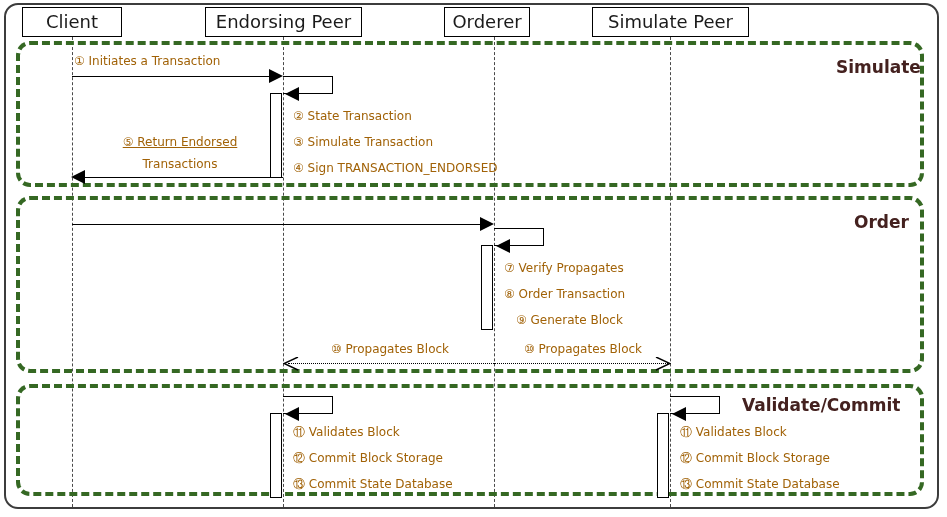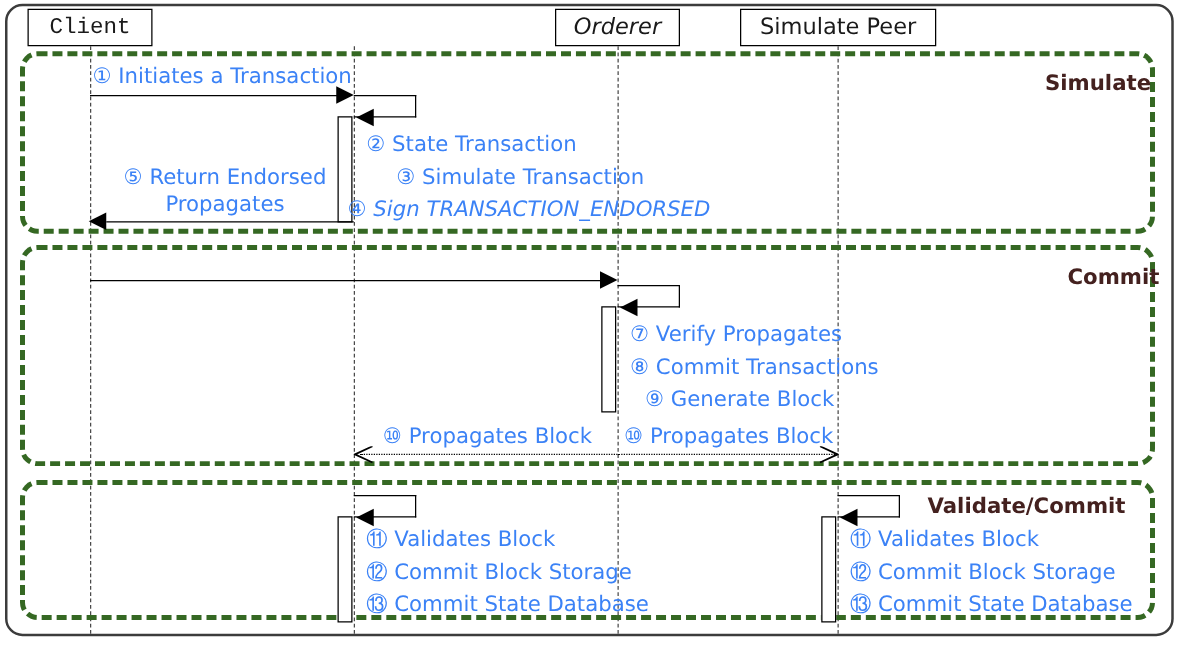--- a/index.html
+++ b/index.html
@@ -107,75 +107,76 @@
   .selfloop {
     position: absolute;
     box-sizing: border-box;
     border-top: 1.5px solid #000000;
     border-right: 1.5px solid #000000;
     border-bottom: 1.5px solid #000000;
   }
   
   .label {
     position: absolute;
-    font-size: 17px;
-    color: #3b82f6;
+    font-size: 12px;
+    color: #a16207;
     white-space: nowrap;
     line-height: 22px;
   }
   .label.center { text-align: center; }
 </style>
 </head>
 <body>
 
 <div id="canvas">
 
   <div class="outer-frame"></div>
 
-  <div class="participant" style="left:22px; width:100px;font-family:Liberation Mono, monospace;">Client</div>
-  <div class="participant" style="left:444px; width:100px;font-style:italic;">Orderer</div>
+  <div class="participant" style="left:22px; width:100px;">Client</div>
+  <div class="participant" style="left:205px; width:157px;">Endorsing Peer</div>
+  <div class="participant" style="left:444px; width:86px;">Orderer</div>
   <div class="participant" style="left:592px; width:157px;">Simulate Peer</div>
 
   <div class="lifeline" style="left:72px;"></div>
   <div class="lifeline" style="left:283px;"></div>
   <div class="lifeline" style="left:494px;"></div>
   <div class="lifeline" style="left:670px;"></div>
 
   <div class="group" style="left:16px; top:41px; width:908px; height:146px;"></div>
   <div class="group-label" style="left:836px; top:57px;">Simulate</div>
 
   <div class="label" style="left:74px; top:50px;">① Initiates a Transaction</div>
   <div class="msg-line" style="left:72px; top:76px; width:199px;"></div>
   <div class="arrow-right" style="left:269px; top:69px;"></div>
 
   <div class="selfloop" style="left:283px; top:76px; width:50px; height:18px;"></div>
   <div class="arrow-left" style="left:285px; top:87px;"></div>
   <div class="activation" style="left:270px; top:93px; height:85px;"></div>
 
   <div class="label" style="left:293px; top:105px;">② State Transaction</div>
-  <div class="label" style="left:293px; top:131px;margin-left:24px;">③ Simulate Transaction</div>
-  <div class="label" style="left:278px; top:157px;font-style:italic;">④ Sign TRANSACTION_ENDORSED</div>
-
-  <div class="label center" style="left:85px; top:131px; width:190px;">⑤ Return Endorsed</div>
-  <div class="label center" style="left:85px; top:153px; width:190px;">Propagates</div>
+  <div class="label" style="left:293px; top:131px;">③ Simulate Transaction</div>
+  <div class="label" style="left:293px; top:157px;">④ Sign TRANSACTION_ENDORSED</div>
+
+  <div class="label center" style="left:85px; top:131px; width:190px;text-decoration:underline;">⑤ Return Endorsed</div>
+  <div class="label center" style="left:85px; top:153px; width:190px;">Transactions</div>
   <div class="msg-line" style="left:85px; top:177px; width:198px;"></div>
   <div class="arrow-left" style="left:71px; top:170px;"></div>
 
   <div class="group" style="left:16px; top:196px; width:908px; height:177px;"></div>
-  <div class="group-label" style="left:854px; top:212px;">Commit</div>
+  <div class="group-label" style="left:854px; top:212px;">Order</div>
 
   <div class="msg-line" style="left:72px; top:224px; width:410px;"></div>
   <div class="arrow-right" style="left:480px; top:217px;"></div>
 
   <div class="selfloop" style="left:494px; top:228px; width:50px; height:18px;"></div>
   <div class="arrow-left" style="left:496px; top:239px;"></div>
   <div class="activation" style="left:481px; top:245px; height:85px;"></div>
 
   <div class="label" style="left:504px; top:257px;">⑦ Verify Propagates</div>
-  <div class="label" style="left:504px; top:283px;">⑧ Commit Transactions</div>
+  <div class="label" style="left:504px; top:283px;">⑧ Order Transaction</div>
   <div class="label" style="left:504px; top:309px;margin-left:12px;">⑨ Generate Block</div>
 
   <div class="label center" style="left:288px; top:338px; width:204px;">⑩ Propagates Block</div>
   <div class="msg-line dashed" style="left:288px; top:363px; width:206px;"></div>
   <div class="open-arrow" style="left:283px; top:357px;">
     <svg width="16" height="14" viewBox="0 0 16 14">
       <path d="M15 0 L1 6.5 L15 13" fill="none" stroke="#000000" stroke-width="1.4"></path>
     </svg>
   </div>
 

